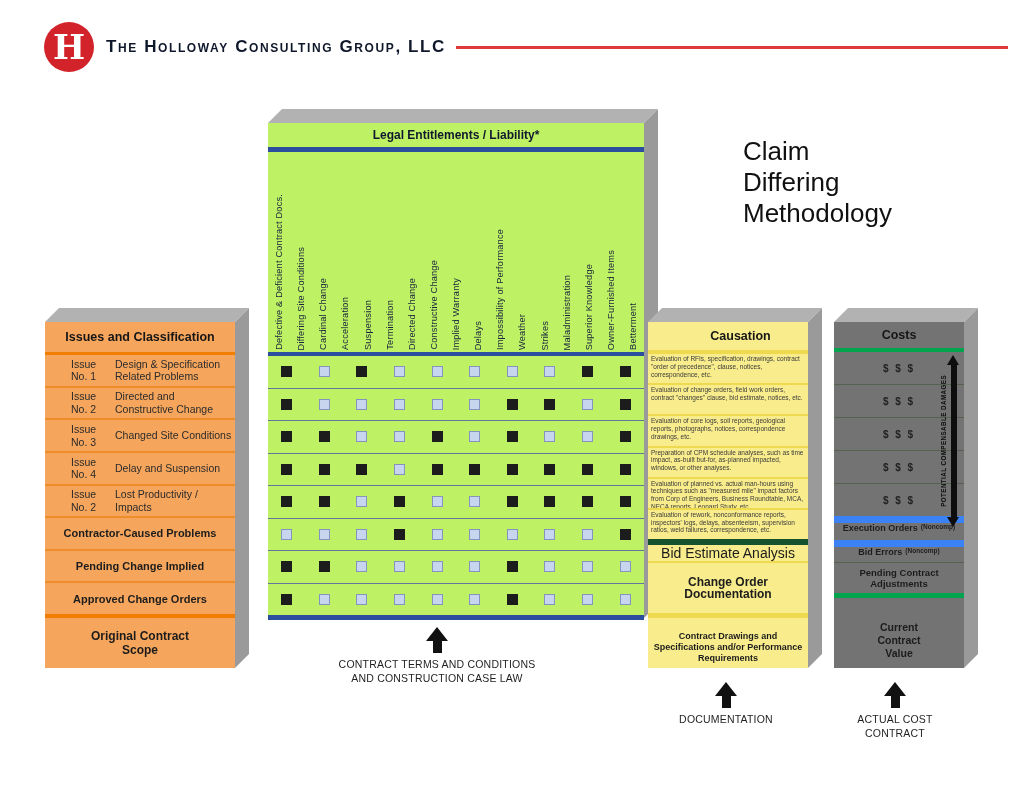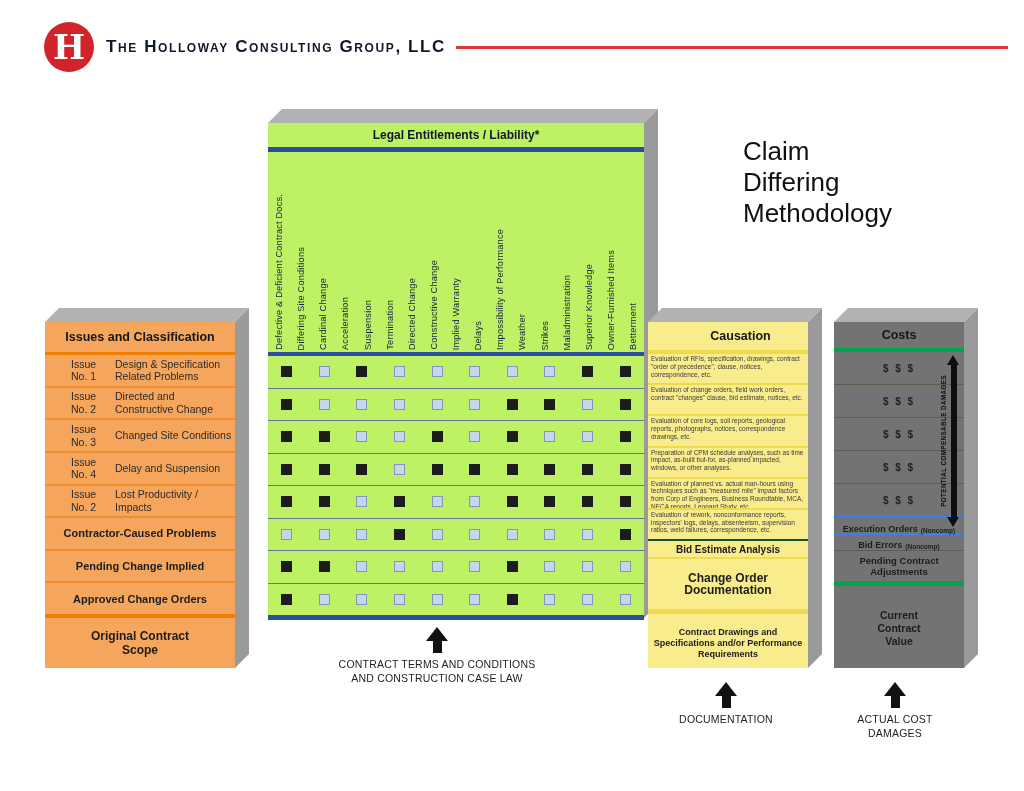--- a/index.html
+++ b/index.html
@@ -62,40 +62,40 @@
 
   
   .causation{left:648px;top:322px;width:160px;height:346px;background:#F8EC8C;}
   .c-header{height:28px;display:flex;align-items:center;justify-content:center;
             font-weight:bold;font-size:12.5px;color:#161616;padding-left:25px;}
   .band-yellow{height:4px;background:#EFD94F;}
   .band-yellow.thick{height:5px;}
   .c-rows{height:185px;display:flex;flex-direction:column;}
   .crow{flex:1;padding:1px 3px 0 3px;font-size:6.5px;line-height:7.8px;color:#3a3a3a;overflow:hidden;}
   .crow + .crow{border-top:2.5px solid #EFD94F;}
-  .c-bid{height:16px;display:flex;align-items:center;justify-content:center;font-weight:bold;
-         font-size:10px;border-top:2px solid #14532d;border-bottom:2.5px solid #EFD94F;}
+  .c-bid{height:16px;display:flex;align-items:center;justify-content:center;font-weight:normal;
+         font-size:14px;border-top:6px solid #14532d;border-bottom:2.5px solid #EFD94F;}
   .c-co{height:50px;display:flex;align-items:center;justify-content:center;font-weight:bold;
         font-size:12px;line-height:12px;text-align:center;}
   .c-co span{width:100px;}
   .c-base{height:58px;display:flex;align-items:center;justify-content:center;font-weight:bold;
           font-size:9px;line-height:11px;text-align:center;padding:0 2px;box-sizing:border-box;}
 
   
   .costs{left:834px;top:322px;width:130px;height:346px;background:#737373;}
   .g-header{height:26px;display:flex;align-items:center;justify-content:center;
             font-weight:bold;font-size:12.5px;color:#161616;}
   .band-green{height:4px;background:#00A44F;}
   .band-green.thick{height:5px;}
   .g-dollars{height:164px;display:flex;flex-direction:column;}
   .grow{flex:1;display:flex;align-items:center;justify-content:center;font-weight:bold;
         font-size:10px;letter-spacing:2px;color:#222;}
   .grow + .grow{border-top:1px solid #55624F;}
-  .g-noncomp{display:flex;align-items:flex-end;justify-content:center;font-weight:bold;
-             font-size:9px;border-top:1px solid #3b82f6;color:#1d1d1d;}
+  .g-noncomp{display:flex;align-items:flex-start;justify-content:center;font-weight:bold;
+             font-size:9px;border-top:7px solid #3b82f6;color:#1d1d1d;}
   .g-noncomp .small{font-size:6.5px;margin-left:3px;font-weight:bold;}
   .g-n1{height:17px;}
   .g-n2{height:15px;}
   .g-pending{height:30px;display:flex;align-items:center;justify-content:center;font-weight:bold;
              font-size:9.5px;line-height:11px;text-align:center;border-top:1px solid #55624F;}
   .g-pending span{width:100px;}
   .g-base{height:85px;display:flex;align-items:center;justify-content:center;font-weight:bold;
           font-size:10.5px;line-height:13px;text-align:center;}
   .g-base span{width:70px;}
 
@@ -406,17 +406,17 @@
     <div class="f-label">DOCUMENTATION</div>
   </div>
 
   <div class="footer f3">
     <div class="uparrow">
       <div class="ua-head"></div>
       <div class="ua-stem"></div>
     </div>
     <div class="f-label">
       <div>ACTUAL COST</div>
-      <div>DAMAGES</div>
+      <div>CONTRACT</div>
     </div>
   </div>
 
 </div>
 
 </body></html>

